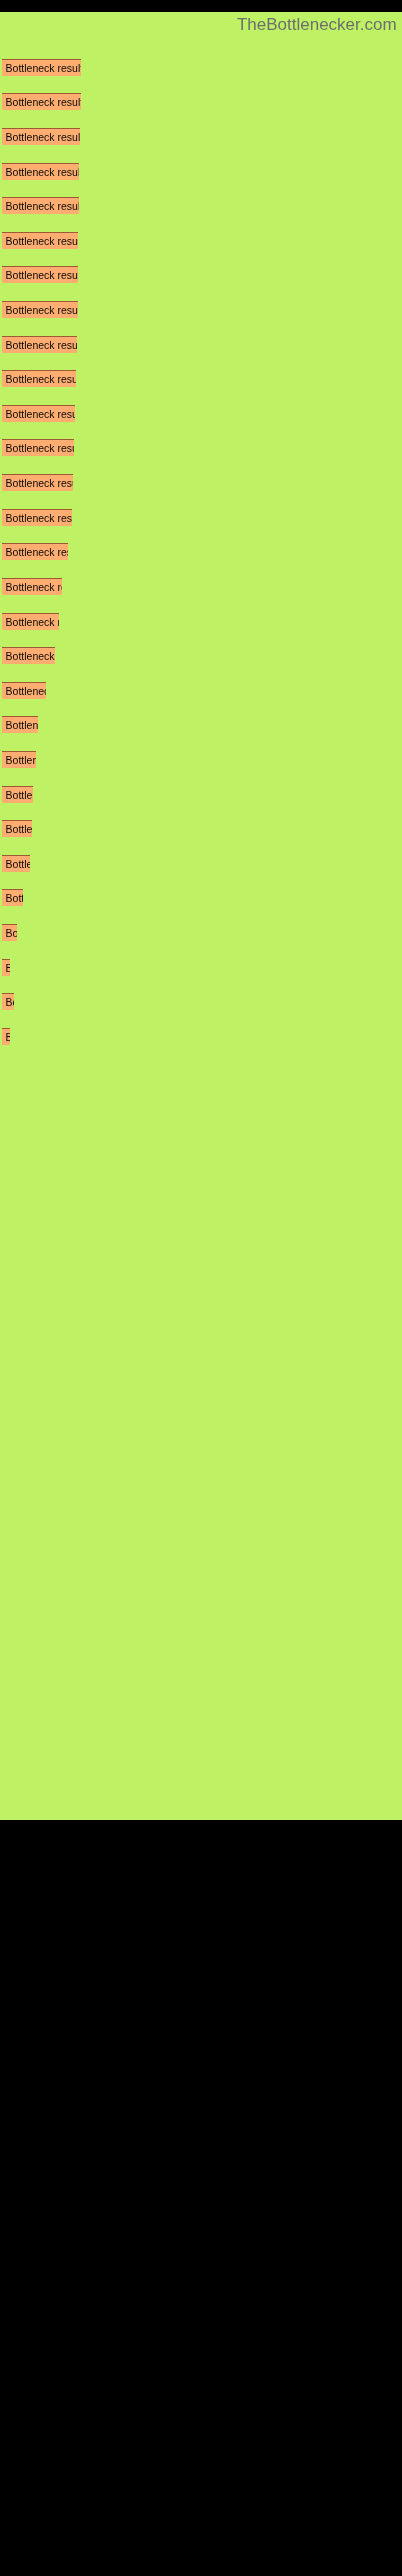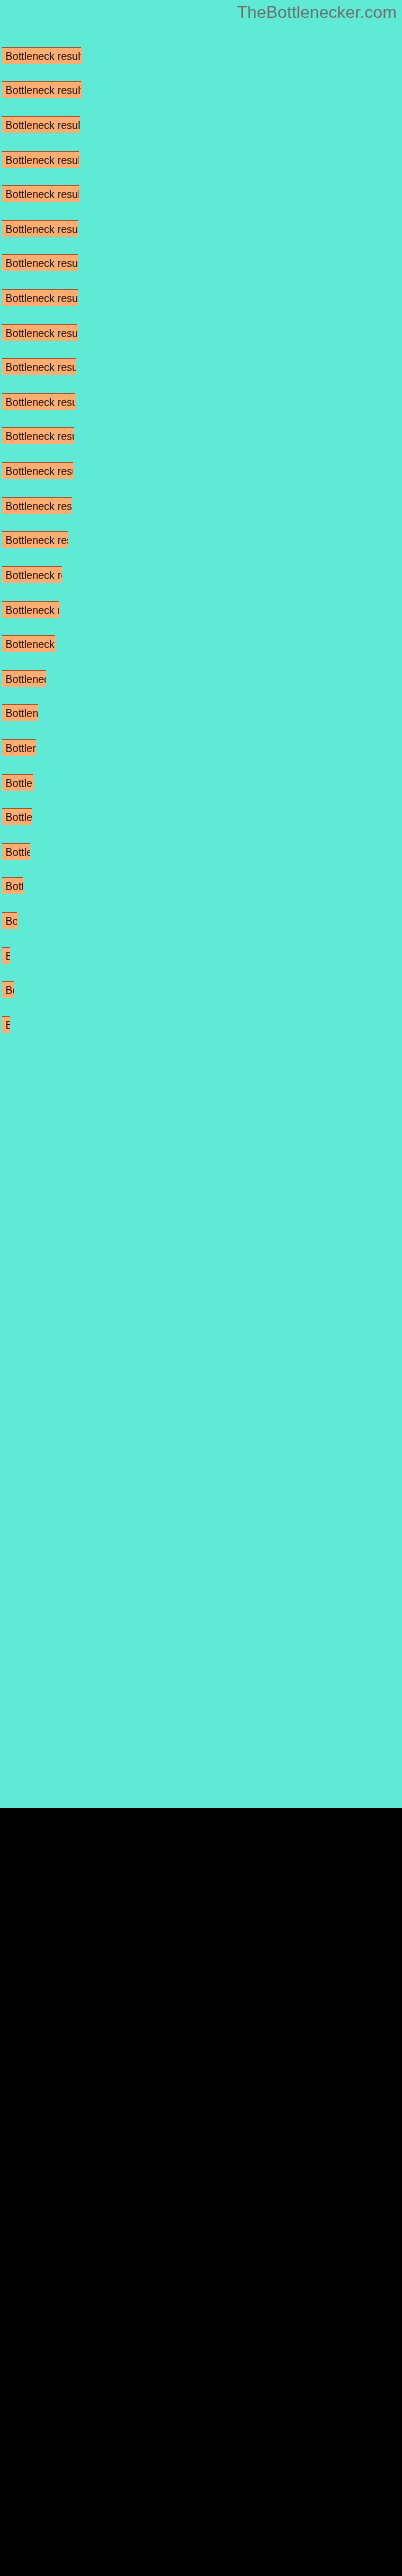--- a/index.html
+++ b/index.html
@@ -10,24 +10,24 @@
   body {
     width: 403px;
     height: 2576px;
     position: relative;
     overflow: hidden;
     font-family: "Liberation Sans", sans-serif;
   }
   #chart-root {
     position: absolute;
     left: 0;
-    top: 0;
+    top: 12px;
     width: 403px;
     height: 1808px;
-    background: #5eead4;
+    background: #bef264;
   }
   #watermark {
     position: absolute;
     right: 6.4px;
     top: 1.6px;
     font-family: "Liberation Sans", sans-serif;
     font-size: 17px;
     color: #6e6e6e;
     letter-spacing: 0px;
     white-space: nowrap;

